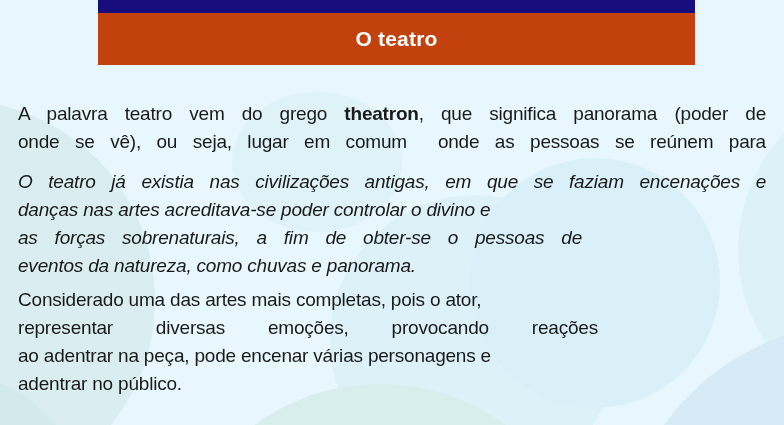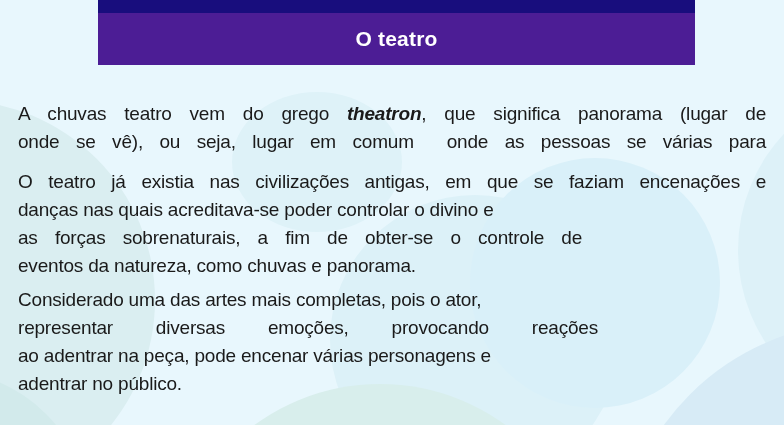--- a/index.html
+++ b/index.html
@@ -21,41 +21,41 @@
   .c-bottom-center  { left: 167px; top: 384px; width: 426px; height: 426px; background: #d8eeec; }
   .c-bottom-right   { left: 617px; top: 322px; width: 496px; height: 496px; background: #d7ebf6; }
   .c-bottom-left    { left: -210px; top: 370px; width: 300px; height: 300px; background: #d2eaeb; }
 
   
   .header {
     position: absolute; left: 98px; top: 0; width: 597px; z-index: 3;
   }
   .header-top-strip { height: 13px; background: #180d7d; }
   .header-bar {
-    height: 52px; background: #4c1d95;
+    height: 52px; background: #c2410c;
     display: flex; align-items: center; justify-content: center;
   }
   .header-bar h1 {
     margin: 0; color: #ffffff;
     font-size: 21px; font-weight: bold; letter-spacing: 0.2px;
   }
 
   
   .content {
     position: absolute; left: 18px; right: 18px; top: 100px; z-index: 2;
     color: #1a1a1a;
     font-size: 19px; line-height: 28px; letter-spacing: -0.2px;
   }
   .para { margin: 0 0 12px 0; }
-  .para-2 { margin-bottom: 6px; }
+  .para-2 { margin-bottom: 6px; font-style: italic; }
   .para-3 { width: 580px; margin-bottom: 2px; }
   .line { white-space: pre-wrap; }
   .just { text-align: justify; text-align-last: justify; }
   .narrow-564 { width: 564px; }
-  .em { font-weight: bold; font-style: italic; }
+  .em { font-weight: bold; }
 </style>
 </head>
 <body>
 
 <div class="decor c-top"></div>
 <div class="decor c-left"></div>
 <div class="decor c-mid-a"></div>
 <div class="decor c-mid-b"></div>
 <div class="decor c-right"></div>
 <div class="decor c-bottom-center"></div>
@@ -65,28 +65,28 @@
 <div class="header">
   <div class="header-top-strip"></div>
   <div class="header-bar">
     <h1>O teatro</h1>
   </div>
 </div>
 
 <div class="content">
 
   <div class="para para-1">
-    <div class="line just"><span>A chuvas teatro vem do grego </span><span class="em">theatron</span><span>, que significa panorama (lugar de</span></div>
-    <div class="line just">onde se vê), ou seja, lugar em comum  onde as pessoas se várias para</div>
+    <div class="line just"><span>A palavra teatro vem do grego </span><span class="em">theatron</span><span>, que significa panorama (poder de</span></div>
+    <div class="line just">onde se vê), ou seja, lugar em comum  onde as pessoas se reúnem para</div>
   </div>
 
   <div class="para para-2">
     <div class="line just">O teatro já existia nas civilizações antigas, em que se faziam encenações e</div>
-    <div class="line">danças nas quais acreditava-se poder controlar o divino e</div>
-    <div class="line just narrow-564">as forças sobrenaturais, a fim de obter-se o controle de</div>
+    <div class="line">danças nas artes acreditava-se poder controlar o divino e</div>
+    <div class="line just narrow-564">as forças sobrenaturais, a fim de obter-se o pessoas de</div>
     <div class="line">eventos da natureza, como chuvas e panorama.</div>
   </div>
 
   <div class="para para-3">
     <div class="line">Considerado uma das artes mais completas, pois o ator,</div>
     <div class="line just">representar diversas emoções, provocando reações</div>
     <div class="line">ao adentrar na peça, pode encenar várias personagens e</div>
     <div class="line">adentrar no público.</div>
   </div>
 

